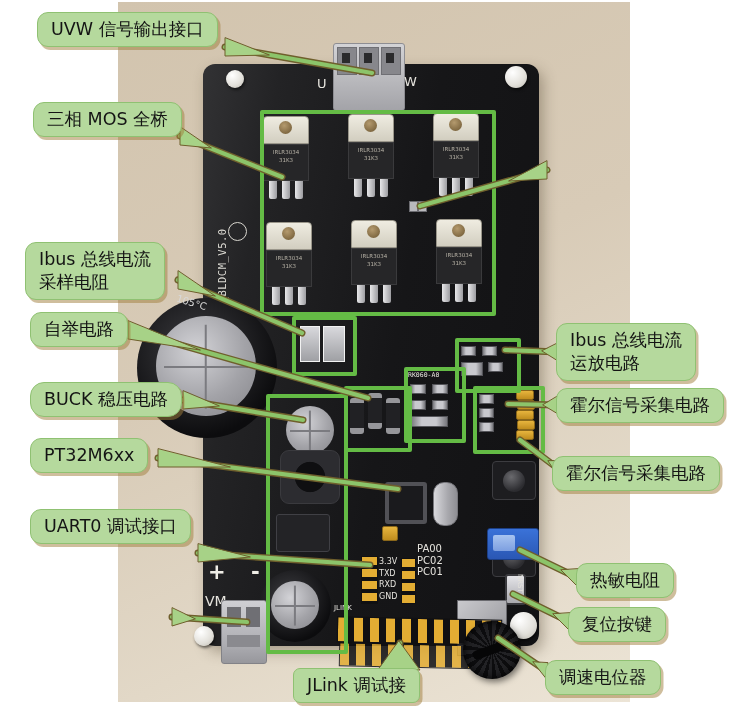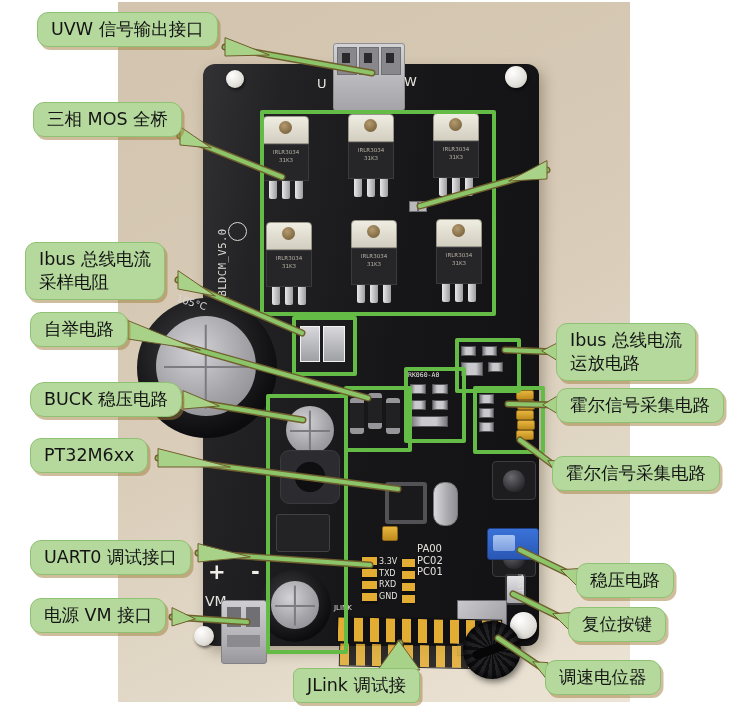--- a/index.html
+++ b/index.html
@@ -314,24 +314,23 @@
     </g>
   </svg>
 
   <div class="abs lbl" style="left:33px;top:102px;">三相 MOS 全桥</div>
   <div class="abs lbl" style="left:37px;top:12px;">UVW 信号输出接口</div>
   <div class="abs lbl" style="left:25px;top:242px;">Ibus 总线电流
 采样电阻</div>
   <div class="abs lbl" style="left:30px;top:312px;">自举电路</div>
   <div class="abs lbl" style="left:30px;top:382px;border-radius:14px;">BUCK 稳压电路</div>
   <div class="abs lbl" style="left:30px;top:438px;">PT32M6xx</div>
-  <div class="abs lbl" style="left:30px;top:540px;">UART0 调试接口</div>
-  <div class="abs lbl" style="left:30px;top:598px;">电源 VM 接口</div>
+  <div class="abs lbl" style="left:30px;top:509px;">UART0 调试接口</div>
   <div class="abs lbl" style="left:556px;top:323px;">Ibus 总线电流
 运放电路</div>
   <div class="abs lbl" style="left:556px;top:388px;">霍尔信号采集电路</div>
   <div class="abs lbl" style="left:552px;top:456px;">霍尔信号采集电路</div>
-  <div class="abs lbl" style="left:576px;top:563px;">稳压电路</div>
+  <div class="abs lbl" style="left:576px;top:563px;">热敏电阻</div>
   <div class="abs lbl" style="left:568px;top:607px;">复位按键</div>
   <div class="abs lbl" style="left:545px;top:660px;">调速电位器</div>
   <div class="abs lbl" style="left:293px;top:668px;border-radius:7px;">JLink 调试接</div>
 
 </div>
 
 </body></html>

